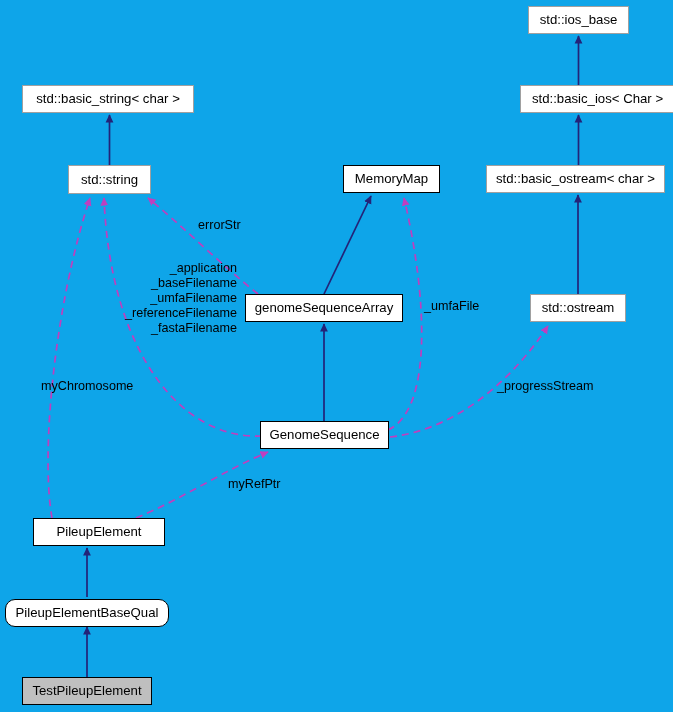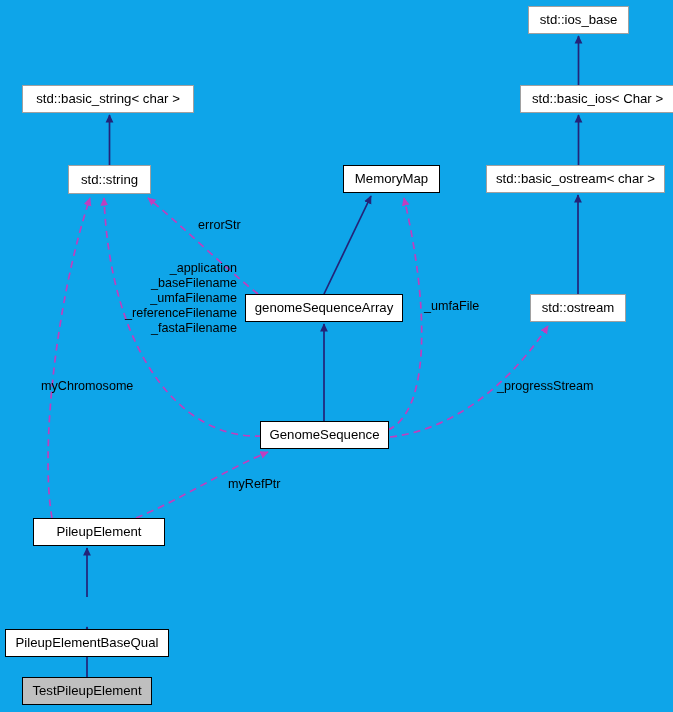--- a/index.html
+++ b/index.html
@@ -143,21 +143,21 @@
   </div>
 
   <div class="node own" style="left:260px; top:421px; width:129px; height:28px;">
     <span>GenomeSequence</span>
   </div>
 
   <div class="node own" style="left:33px; top:518px; width:132px; height:28px;">
     <span>PileupElement</span>
   </div>
 
-  <div class="node own" style="left:5px; top:629px; width:164px; height:28px;">
+  <div class="node own" style="left:5px; top:599px; width:164px; height:28px;border-radius:10px;">
     <span>PileupElementBaseQual</span>
   </div>
 
   <div class="node focus" style="left:22px; top:677px; width:130px; height:28px;">
     <span>TestPileupElement</span>
   </div>
 
   <div class="edge-label left" style="left:198px; top:218px;">errorStr</div>
 
   <div class="edge-label right" style="left:97px; top:261px; width:140px;">_application

